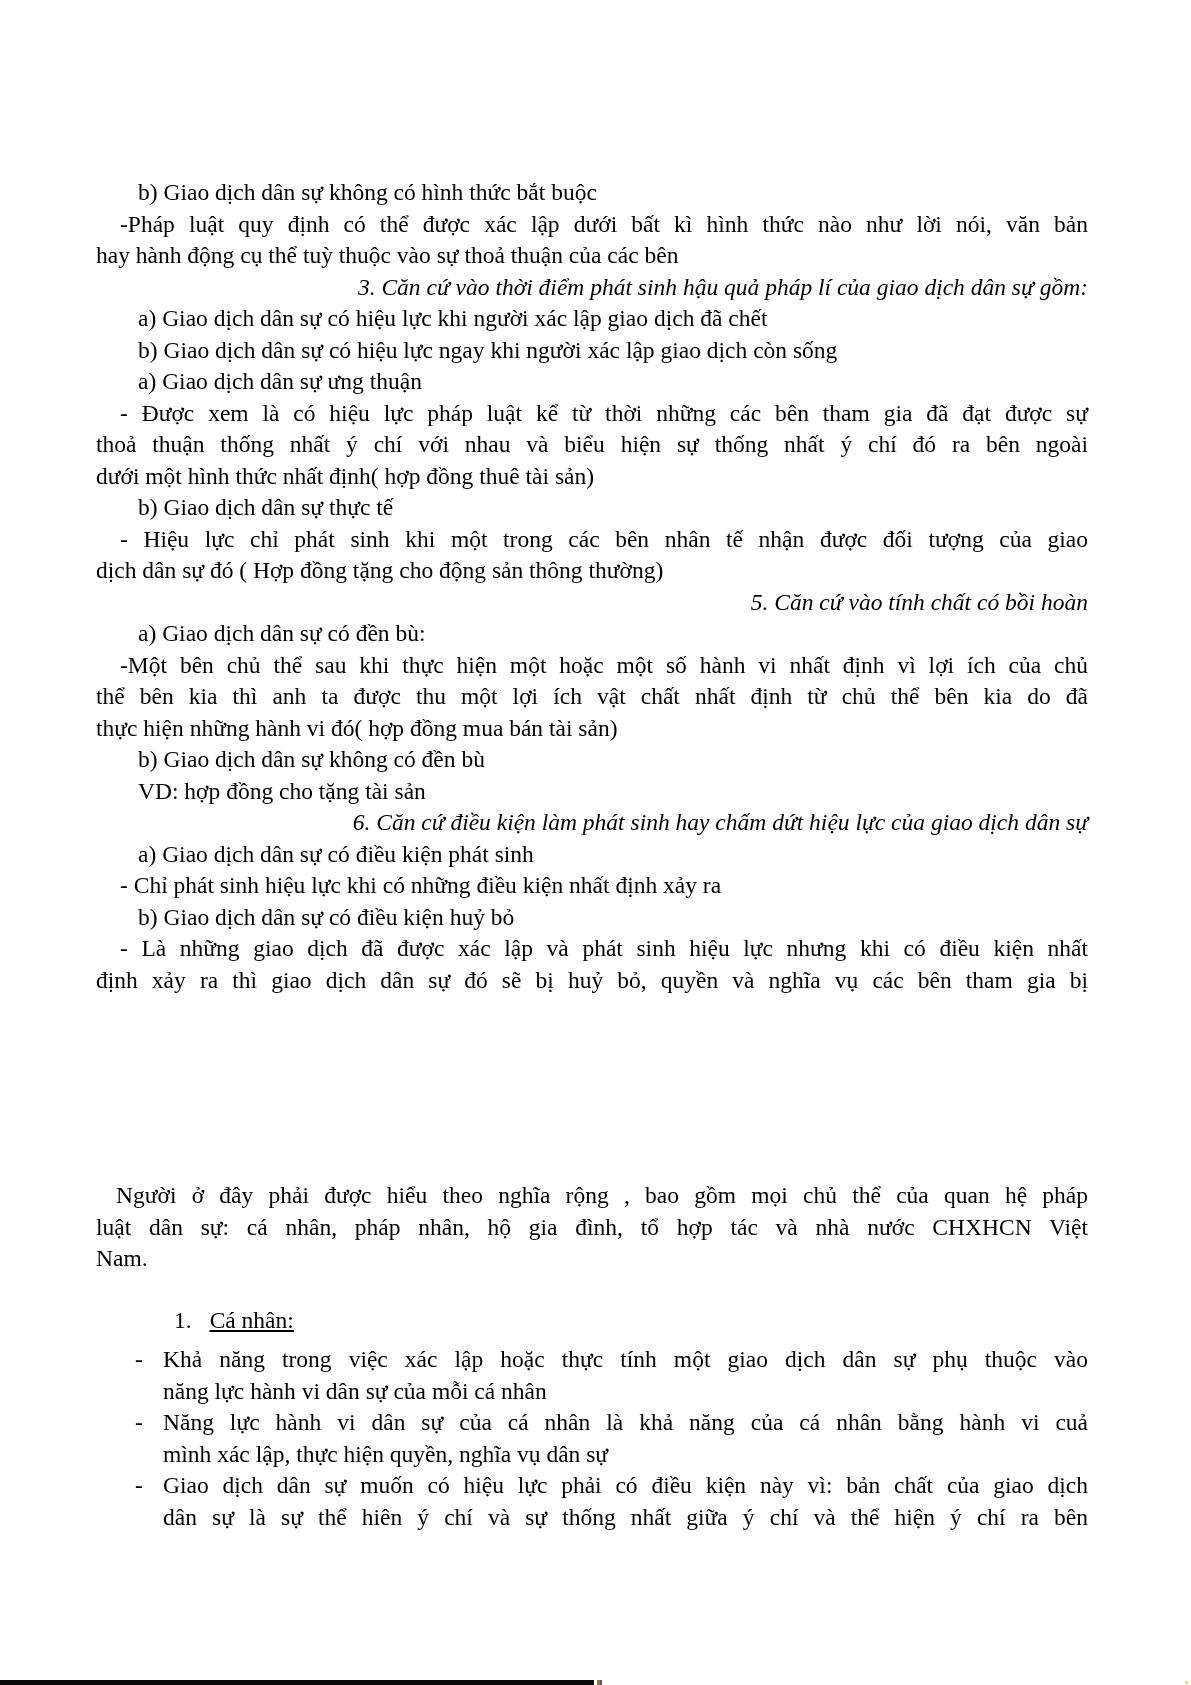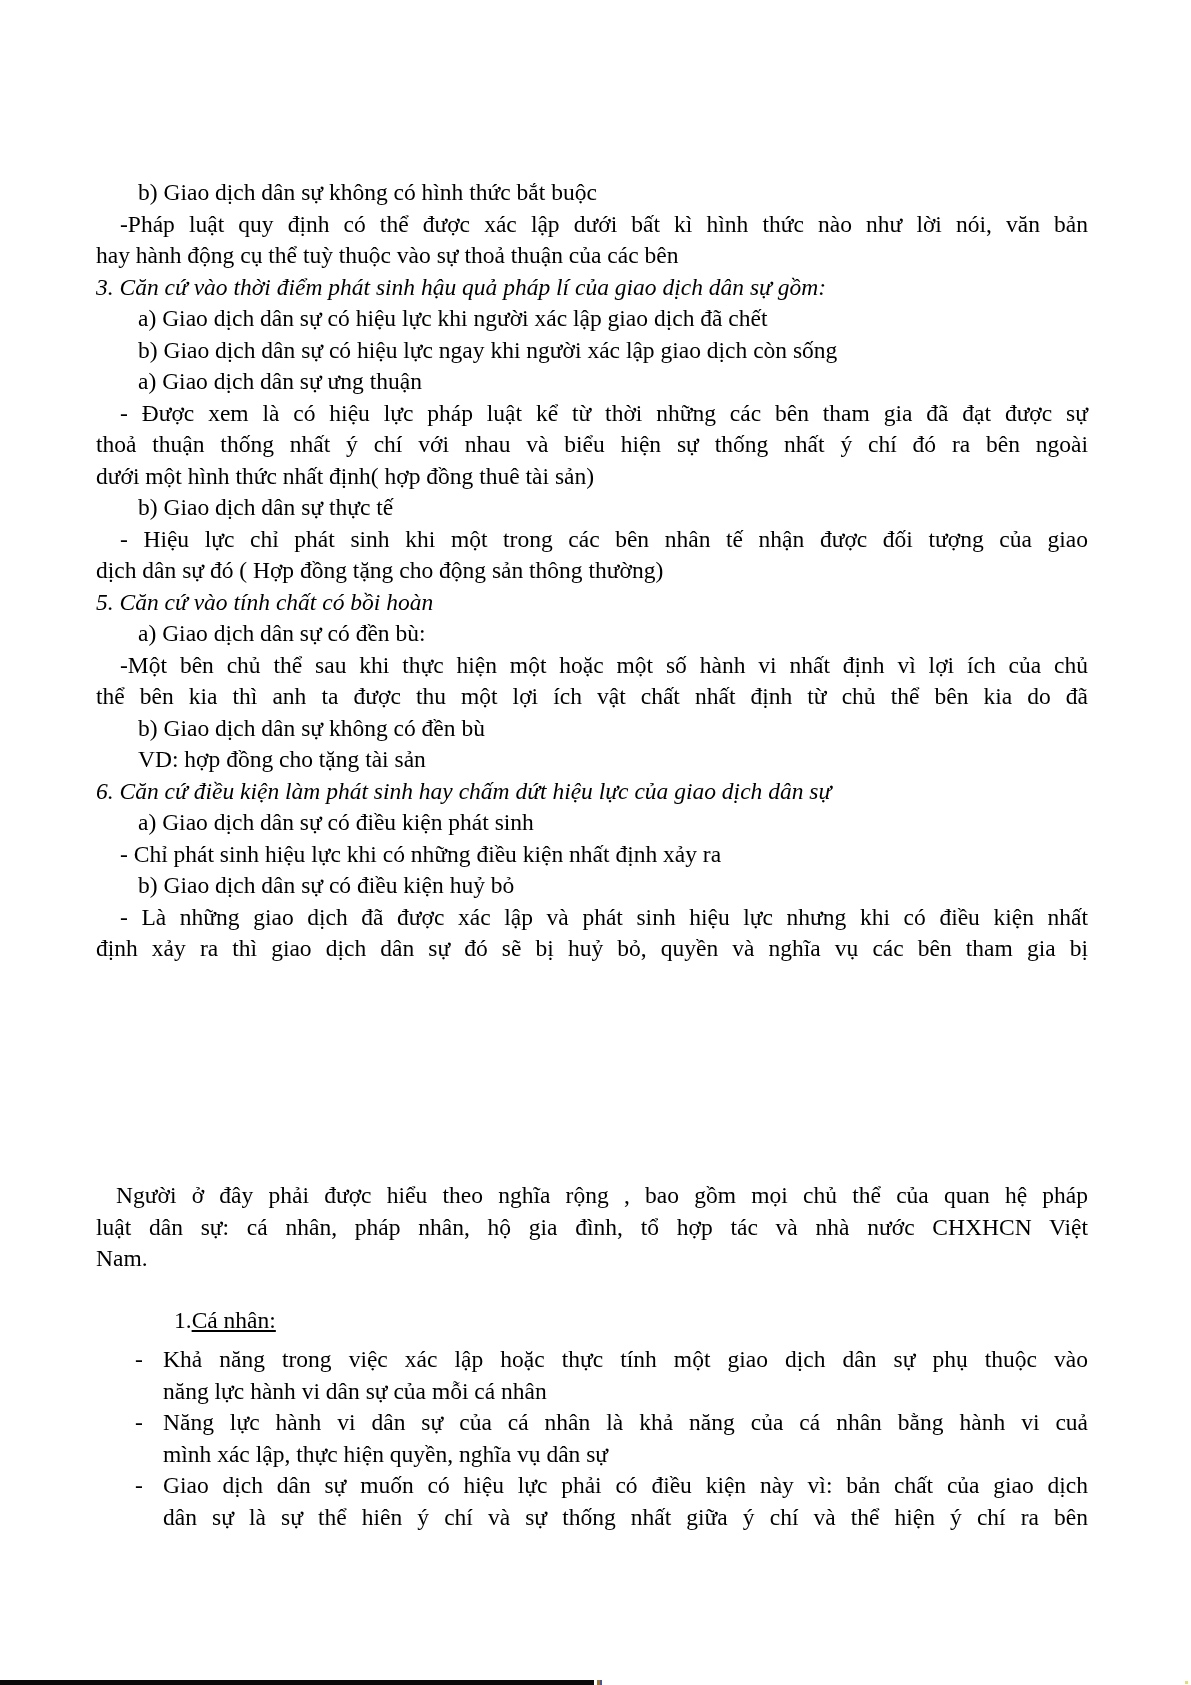--- a/index.html
+++ b/index.html
@@ -9,29 +9,29 @@
     background:#ffffff;
     color:#000000;
     font-family:Liberation Serif, serif;
     font-size:23.5px;
     overflow:hidden;
   }
   .block{position:absolute;left:96px;width:992px;}
   .ln{line-height:31.5px;height:31.5px;overflow:visible;}
   .nw{white-space:nowrap;}
   .j{text-align:justify;text-align-last:justify;}
-  .it{font-style:italic;}
+  .it{font-style:italic;text-align:right;}
   .bold{font-weight:bold;}
   .i42{text-indent:42px;}
   .i24{text-indent:24px;}
   .i20{text-indent:20px;}
   .bl{padding-left:67px;position:relative;}
   .bl .marker{position:absolute;left:39px;top:0;text-indent:0;}
   .numline{padding-left:78px;}
-  .numline .ttl{text-decoration:underline;text-align:right;}
+  .numline .ttl{margin-left:18px;text-decoration:underline;text-align:right;}
   .bbar{position:absolute;left:0;top:1680px;width:594px;height:5px;background:#0a0a0a;}
   .bdot{position:absolute;left:597px;top:1680px;width:5px;height:5px;
         background:linear-gradient(90deg,#a9741f 50%,#3b55c0 50%);}
   .bspeck{position:absolute;left:1185px;top:1681px;width:3px;height:3px;background:#e6df66;}
 </style>
 </head>
 <body>
 
 <div class="page">
 
@@ -46,20 +46,21 @@
     <div class="ln i24 j">- Được xem là có hiệu lực pháp luật kể từ thời những các bên tham gia đã đạt được sự</div>
     <div class="ln j">thoả thuận thống nhất ý chí với nhau và biểu hiện sự thống nhất ý chí đó ra bên ngoài</div>
     <div class="ln nw">dưới một hình thức nhất định( hợp đồng thuê tài sản)</div>
     <div class="ln i42 nw">b) Giao dịch dân sự thực tế</div>
     <div class="ln i24 j">- Hiệu lực chỉ phát sinh khi một trong các bên nhân tế nhận được đối tượng của giao</div>
     <div class="ln nw">dịch dân sự đó ( Hợp đồng tặng cho động sản thông thường)</div>
     <div class="ln it nw">5. Căn cứ vào tính chất có bồi hoàn</div>
     <div class="ln i42 nw">a) Giao dịch dân sự có đền bù:</div>
     <div class="ln i24 j">-Một bên chủ thể sau khi thực hiện một hoặc một số hành vi nhất định vì lợi ích của chủ</div>
     <div class="ln j">thể bên kia thì anh ta được thu một lợi ích vật chất nhất định từ chủ thể bên kia do đã</div>
+    <div class="ln nw">thực hiện những hành vi đó( hợp đồng mua bán tài sản)</div>
     <div class="ln i42 nw">b) Giao dịch dân sự không có đền bù</div>
     <div class="ln i42 nw">VD: hợp đồng cho tặng tài sản</div>
     <div class="ln it nw">6. Căn cứ điều kiện làm phát sinh hay chấm dứt hiệu lực của giao dịch dân sự</div>
     <div class="ln i42 nw">a) Giao dịch dân sự có điều kiện phát sinh</div>
     <div class="ln i24 nw">- Chỉ phát sinh hiệu lực khi có những điều kiện nhất định xảy ra</div>
     <div class="ln i42 nw">b) Giao dịch dân sự có điều kiện huỷ bỏ</div>
     <div class="ln i24 j">- Là những giao dịch đã được xác lập và phát sinh hiệu lực nhưng khi có điều kiện nhất</div>
     <div class="ln j">định xảy ra thì giao dịch dân sự đó sẽ bị huỷ bỏ, quyền và nghĩa vụ các bên tham gia bị</div>
   </div>
 

